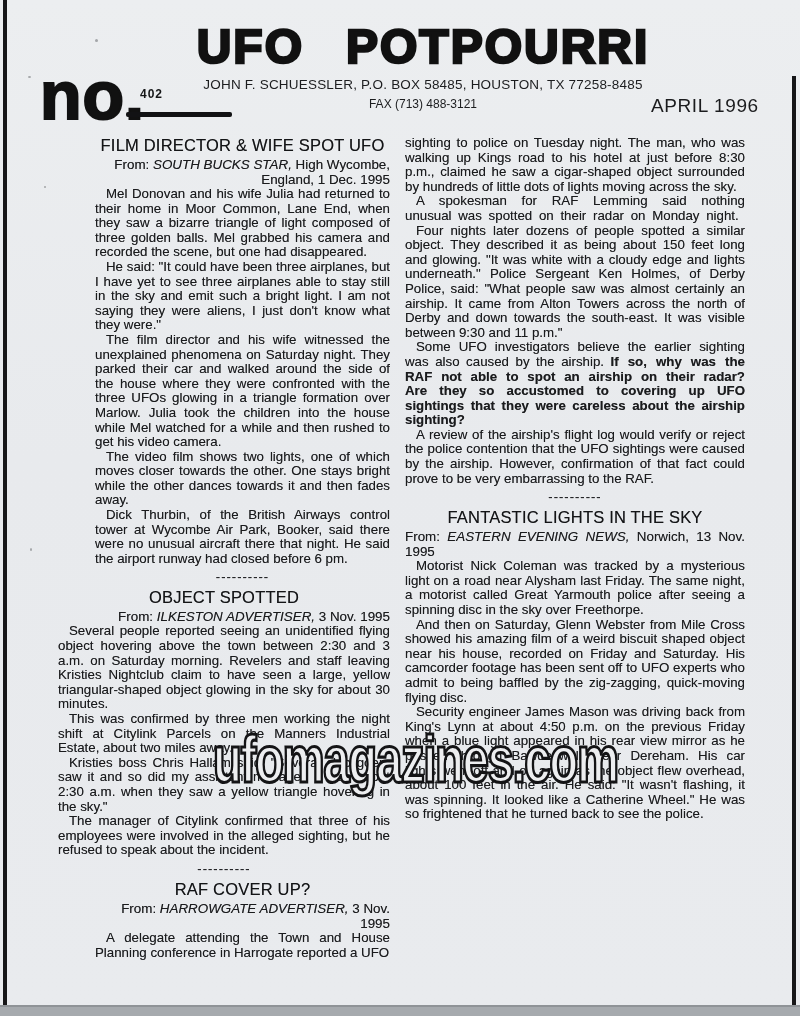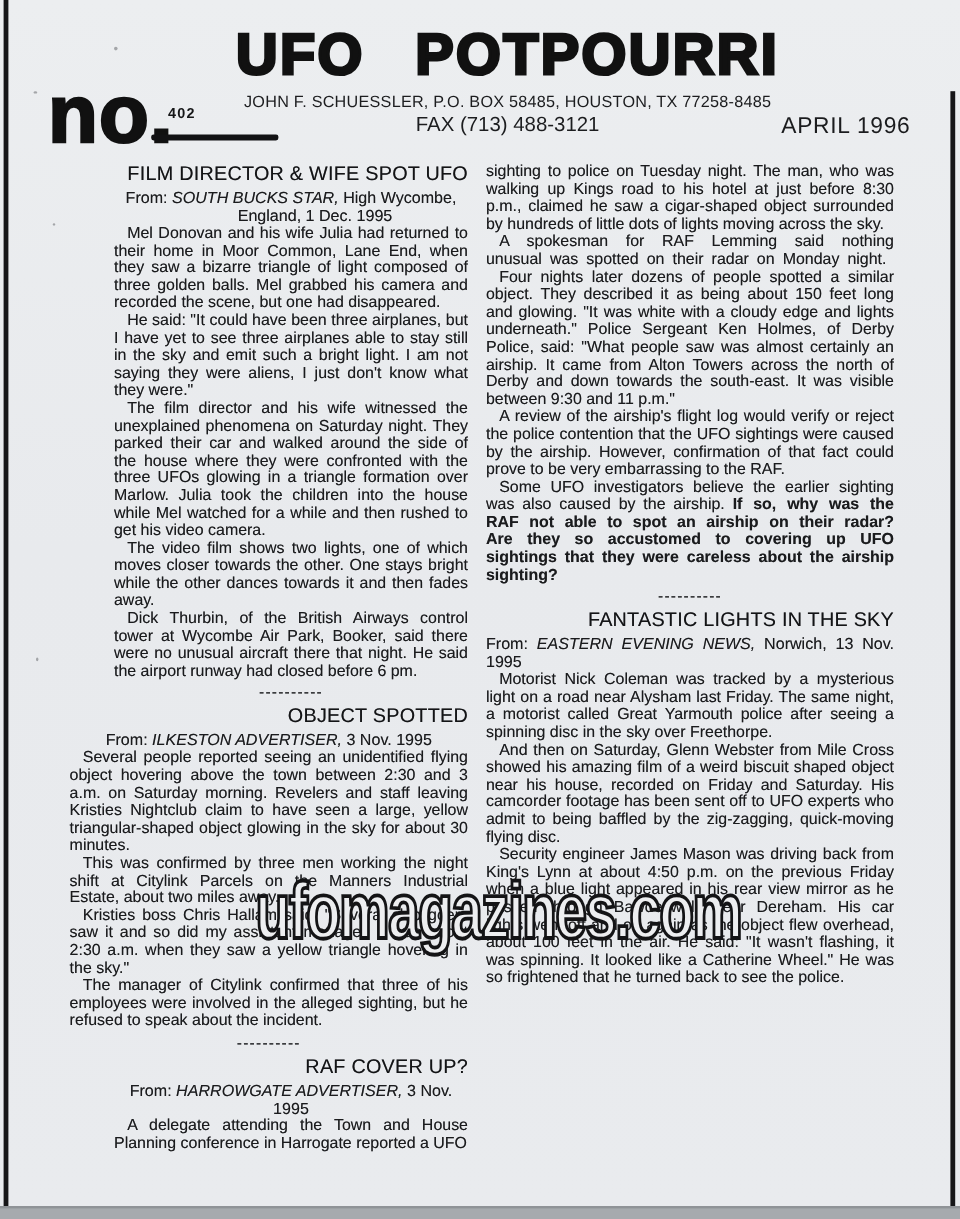--- a/index.html
+++ b/index.html
@@ -17,39 +17,39 @@
   .speck{position:absolute;background:#6a6c6f;border-radius:50%;opacity:.55;}
 
   
   .masthead{position:absolute;left:46px;top:22px;width:754px;text-align:center;}
   .masthead-title{
     font-size:48px;font-weight:bold;line-height:50px;color:#111;
     -webkit-text-stroke:2.6px #111;letter-spacing:2px;white-space:nowrap;
   }
   .masthead-title .w1{margin-right:42px;}
   .masthead-address{font-size:13.5px;line-height:16px;margin-top:5px;letter-spacing:.2px;color:#1c1d1f;}
-  .masthead-fax{font-size:17px;line-height:16px;margin-top:3px;color:#1c1d1f;}
+  .masthead-fax{font-size:12px;line-height:16px;margin-top:3px;color:#1c1d1f;}
   .issue-label{
     position:absolute;left:40px;top:66px;font-size:68px;line-height:58px;font-weight:bold;
     color:#111;-webkit-text-stroke:2.2px #111;letter-spacing:1px;
   }
   .issue-number{position:absolute;left:140px;top:87px;font-size:12px;font-weight:bold;letter-spacing:1px;color:#151617;}
   .issue-underline{position:absolute;left:126px;top:112px;width:106px;height:5px;background:#121214;border-radius:2px;}
   .issue-date{position:absolute;left:651px;top:95px;font-size:19px;letter-spacing:.6px;color:#1b1c1e;}
 
   
   .col{position:absolute;top:136px;font-size:13.3px;line-height:14.6px;text-align:justify;
        text-shadow:0 0 .4px rgba(20,20,24,.5);}
   .col-left{left:58px;width:332px;}
   .col-right{left:405px;width:340px;}
   .indent-block{margin-left:37px;}   
 
-  .article-title{font-size:16.5px;font-weight:400;line-height:19px;text-align:right;
+  .article-title{font-size:16.5px;font-weight:400;line-height:19px;text-align:center;
                  letter-spacing:.2px;margin:0 0 2px 0;color:#131416;}
-  .from-line{font-size:13.4px;line-height:15px;margin:0;text-align:center;}
+  .from-line{font-size:13.4px;line-height:15px;margin:0;text-align:right;}
   .from-line2{margin-left:40px;}
   .source-name{font-style:italic;}
   p.body{margin:0;text-indent:11px;}
   p.noindent{text-indent:0;}
   .bold-para{font-weight:normal;word-spacing:3px;}
   .bold-run{font-weight:bold;word-spacing:2.5px;}
   .divider{text-align:center;font-size:13px;line-height:14px;letter-spacing:1px;margin:4px 0 4px 0;}
 
   
   .watermark{
@@ -115,22 +115,22 @@
     </div>
 
   </div>
 
   <div class="col col-right">
 
     <div>
       <p class="body noindent">sighting to police on Tuesday night. The man, who was walking up Kings road to his hotel at just before 8:30 p.m., claimed he saw a cigar-shaped object surrounded by hundreds of little dots of lights moving across the sky.</p>
       <p class="body bold-para">A spokesman for RAF Lemming said nothing unusual was spotted on their radar on Monday night.</p>
       <p class="body">Four nights later dozens of people spotted a similar object. They described it as being about 150 feet long and glowing. "It was white with a cloudy edge and lights underneath." Police Sergeant Ken Holmes, of Derby Police, said: "What people saw was almost certainly an airship. It came from Alton Towers across the north of Derby and down towards the south-east. It was visible between 9:30 and 11 p.m."</p>
+      <p class="body"><span>Some UFO investigators believe the earlier sighting was also caused by the airship. </span><span class="bold-run">If so, why was the RAF not able to spot an airship on their radar? Are they so accustomed to covering up UFO sightings that they were careless about the airship sighting?</span></p>
       <p class="body">A review of the airship's flight log would verify or reject the police contention that the UFO sightings were caused by the airship. However, confirmation of that fact could prove to be very embarrassing to the RAF.</p>
-      <p class="body"><span>Some UFO investigators believe the earlier sighting was also caused by the airship. </span><span class="bold-run">If so, why was the RAF not able to spot an airship on their radar? Are they so accustomed to covering up UFO sightings that they were careless about the airship sighting?</span></p>
       <div class="divider">----------</div>
     </div>
 
     <div>
       <h2 class="article-title">FANTASTIC LIGHTS IN THE SKY</h2>
       <p class="from-line" style="text-align:justify"><span>From: </span><span class="source-name">EASTERN EVENING NEWS,</span><span> Norwich, 13 Nov. 1995</span></p>
       <p class="body">Motorist Nick Coleman was tracked by a mysterious light on a road near Alysham last Friday. The same night, a motorist called Great Yarmouth police after seeing a spinning disc in the sky over Freethorpe.</p>
       <p class="body">And then on Saturday, Glenn Webster from Mile Cross showed his amazing film of a weird biscuit shaped object near his house, recorded on Friday and Saturday. His camcorder footage has been sent off to UFO experts who admit to being baffled by the zig-zagging, quick-moving flying disc.</p>
       <p class="body">Security engineer James Mason was driving back from King's Lynn at about 4:50 p.m. on the previous Friday when a blue light appeared in his rear view mirror as he passed through Bawdeswell, near Dereham. His car lights went off and on again as the object flew overhead, about 100 feet in the air. He said: "It wasn't flashing, it was spinning. It looked like a Catherine Wheel." He was so frightened that he turned back to see the police.</p>
     </div>

